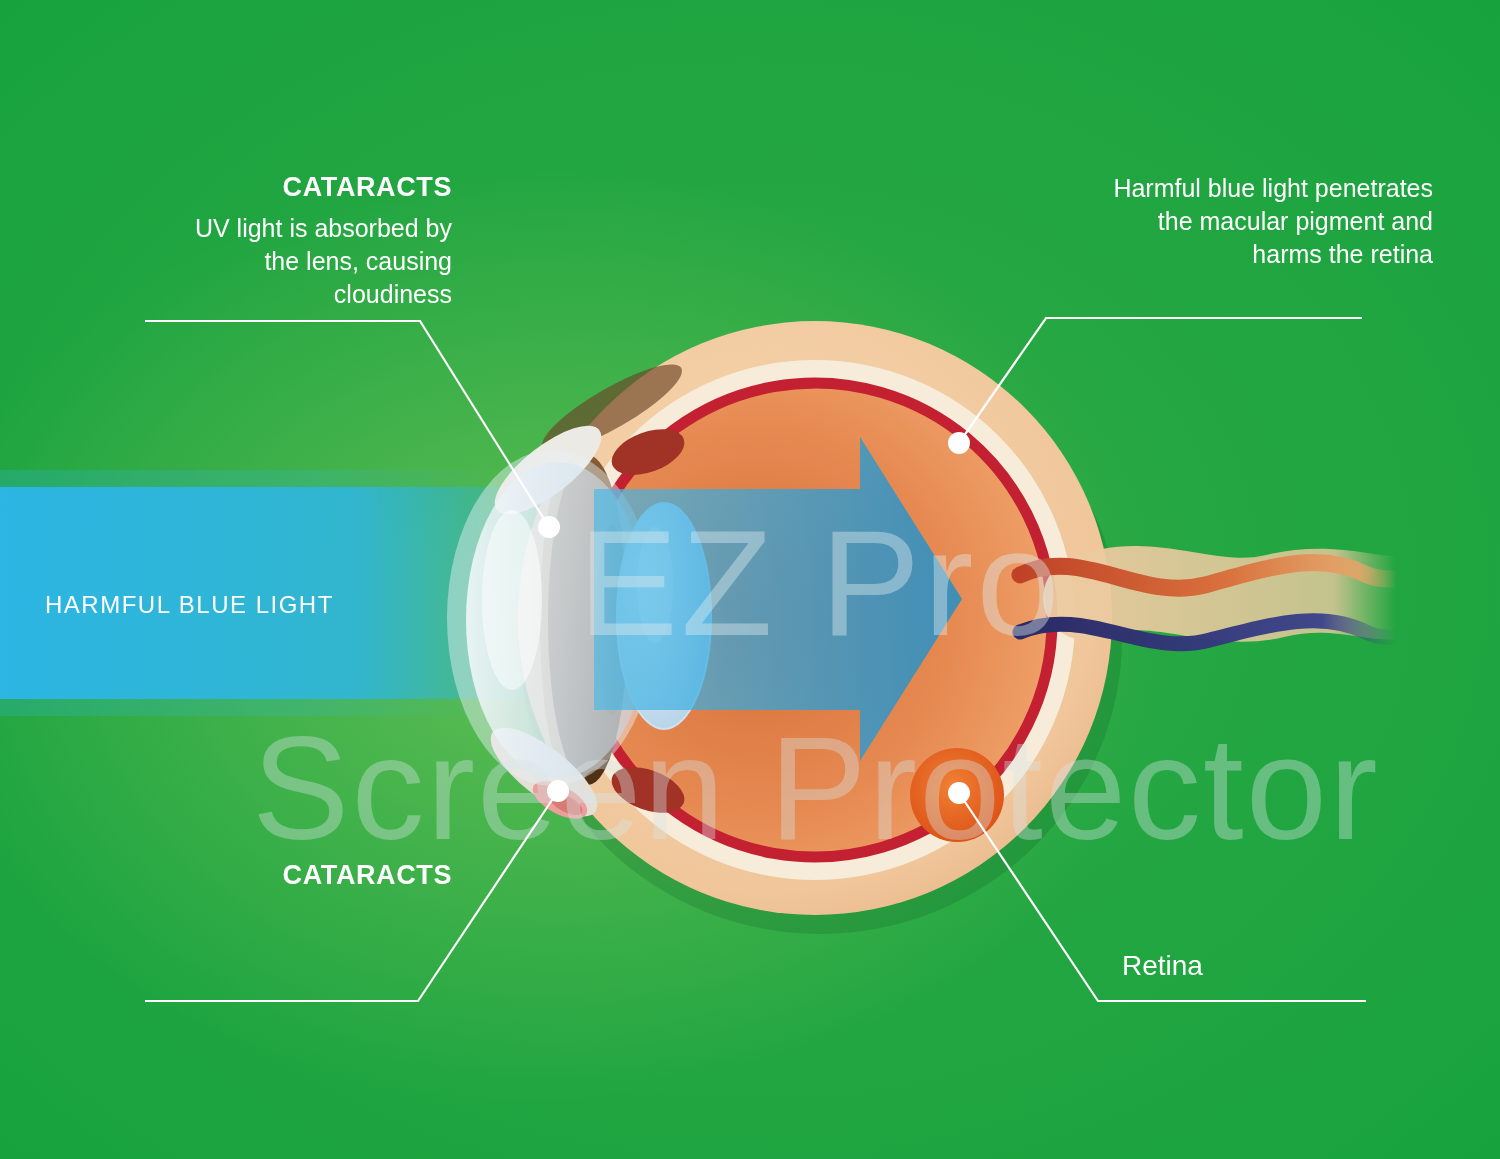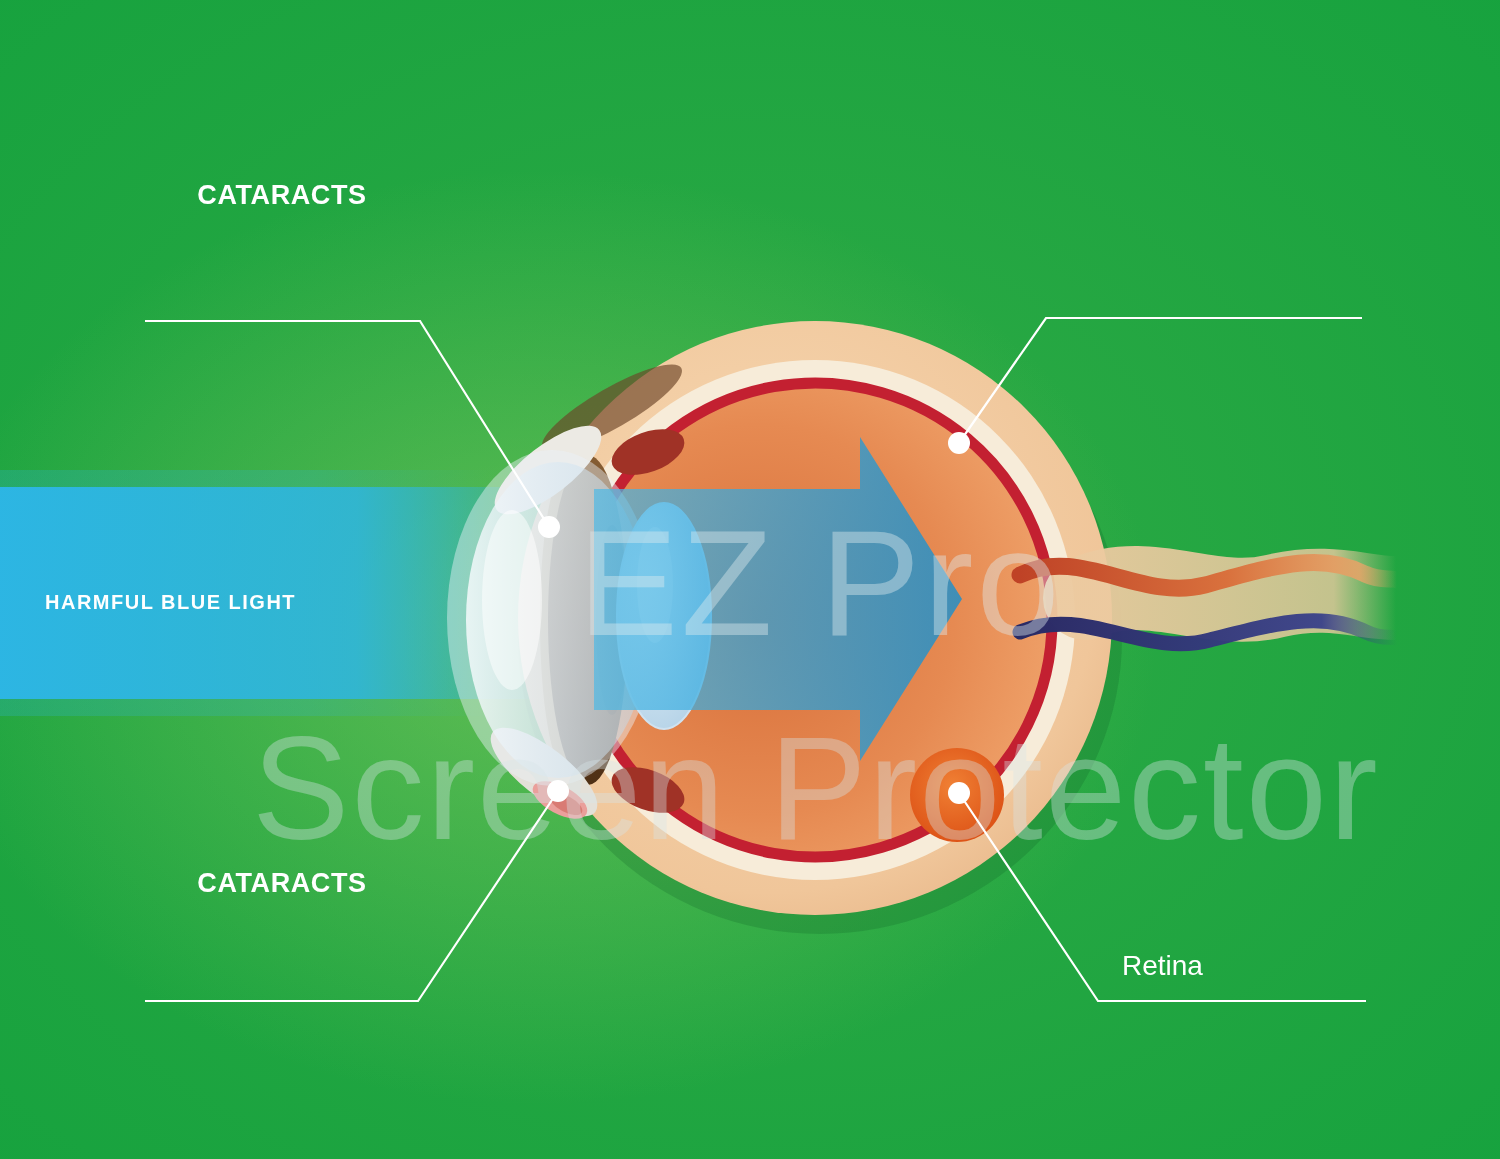--- a/index.html
+++ b/index.html
@@ -13,33 +13,33 @@
   }
   .art { position:absolute; left:0; top:0; width:1500px; height:1159px; }
   .art-eye { z-index:1; }
   .watermark {
     position:absolute; z-index:2; line-height:1; font-weight:400;
     white-space:nowrap; pointer-events:none;
   }
   .wm1 { left:578px; top:508px; font-size:150px; letter-spacing:3px; color:rgba(225,235,238,0.42); }
   .wm2 { left:252px; top:716px; font-size:146px; letter-spacing:2px; color:rgba(215,228,232,0.38); }
   .overlay { z-index:3; }
-  .callout { position:absolute; z-index:4; color:#ffffff; text-align:center;margin-top:8px; }
+  .callout { position:absolute; z-index:4; color:#ffffff; text-align:right; }
   .callout-title { font-size:27px; font-weight:700; letter-spacing:0.6px; margin-bottom:9px; }
   .callout-desc { font-size:25px; line-height:1.32; white-space:pre-line; }
   #cataracts  { left:112px;  top:172px; width:340px; }
   #macular    { left:1013px; top:172px; width:420px; }
   #pterygium  { left:112px;  top:860px; width:340px; }
   .retina-label {
     position:absolute; z-index:4; left:1122px; top:950px; width:200px;
     text-align:left; color:#ffffff; font-size:28px;
   }
   .beam-label {
     position:absolute; z-index:4; left:45px; top:591px;
-    color:#ffffff; font-size:20px; font-weight:700; letter-spacing:1.5px;
+    color:#ffffff; font-size:24px; font-weight:400; letter-spacing:1.5px;
   }
 </style>
 </head>
 <body>
 
 <div class="canvas">
 
   <svg class="art art-eye" viewBox="0 0 1500 1159">
     <defs>
       <linearGradient id="beamGrad" x1="0" y1="0" x2="1" y2="0">
@@ -143,23 +143,29 @@
     <polyline points="145,1001 418,1001 558,791" fill="none" stroke="#ffffff" stroke-width="2.2"></polyline>
     <polyline points="1366,1001 1098,1001 959,793" fill="none" stroke="#ffffff" stroke-width="2.2"></polyline>
     <circle cx="549" cy="527" r="11" fill="#ffffff"></circle>
     <circle cx="959" cy="443" r="11" fill="#ffffff"></circle>
     <circle cx="558" cy="791" r="11" fill="#ffffff"></circle>
     <circle cx="959" cy="793" r="11" fill="#ffffff"></circle>
   </svg>
 
   <div class="callout" id="cataracts">
     <div class="callout-title">CATARACTS</div>
+    <div class="callout-desc">UV light is absorbed by
+the lens, causing
+cloudiness</div>
   </div>
 
   <div class="callout" id="macular">
+    <div class="callout-desc">Harmful blue light penetrates
+the macular pigment and
+harms the retina</div>
   </div>
 
   <div class="callout" id="pterygium">
     <div class="callout-title">CATARACTS</div>
   </div>
 
   <div class="retina-label">Retina</div>
 
   <div class="beam-label">HARMFUL BLUE LIGHT</div>
 

